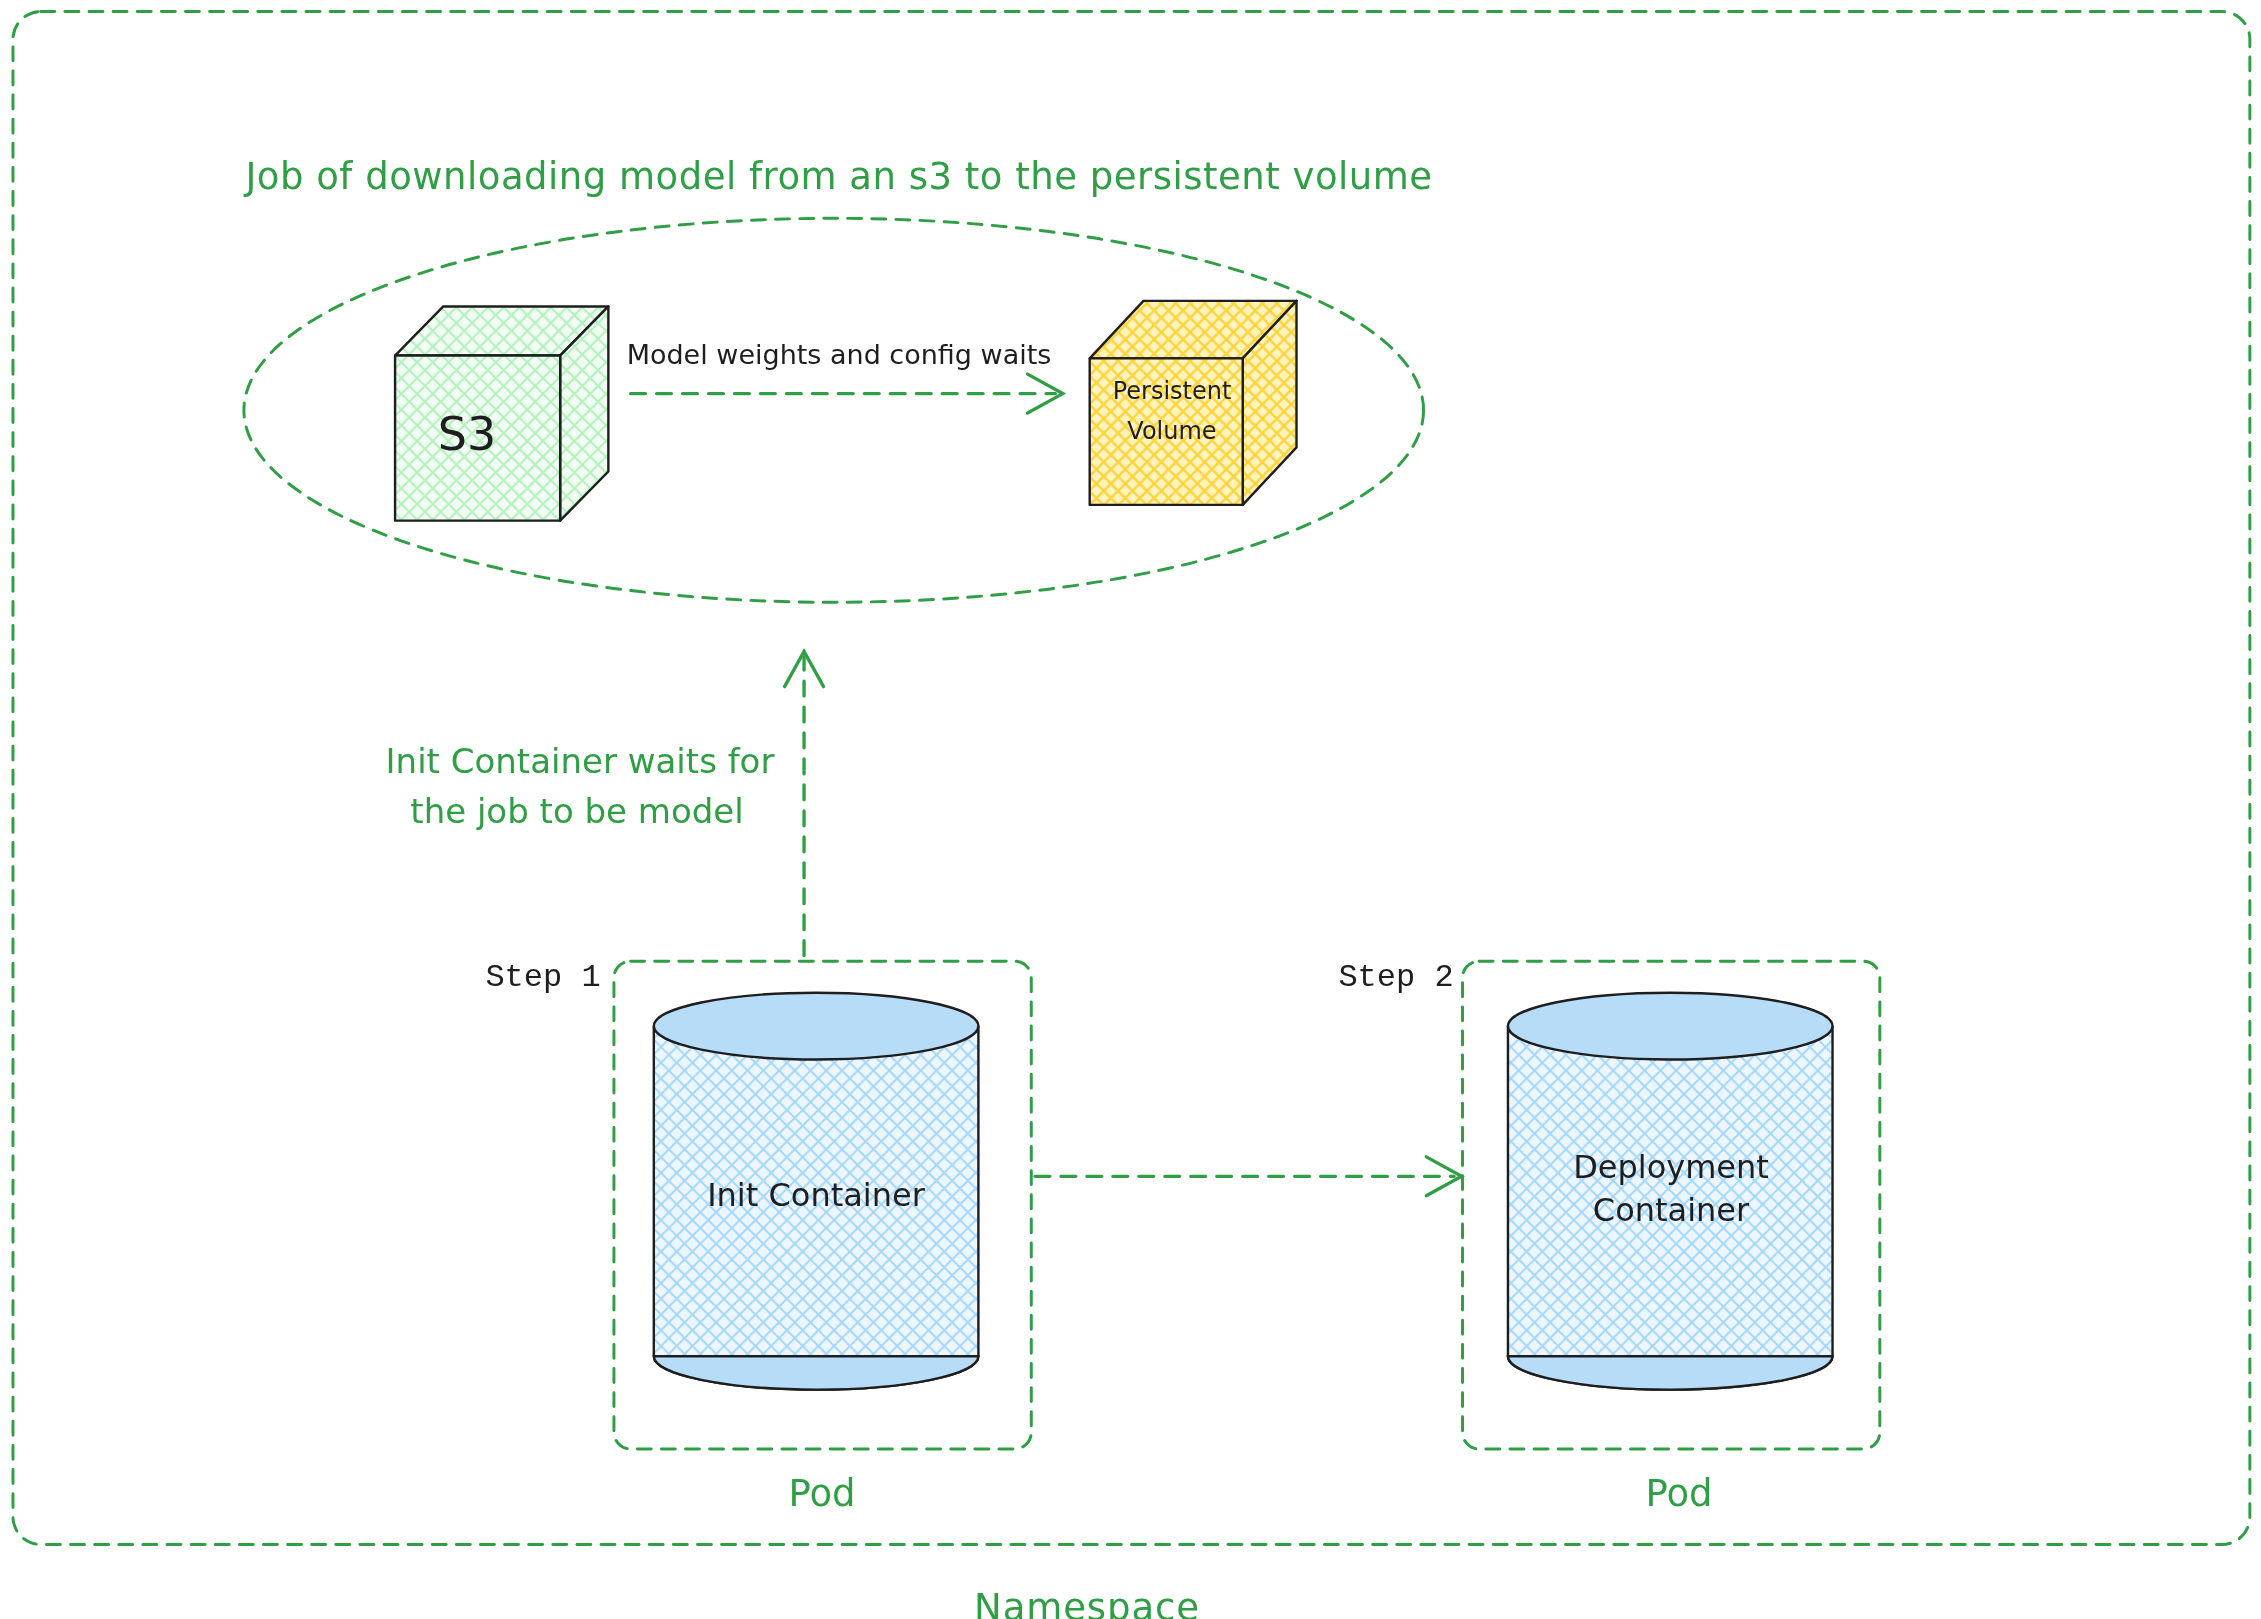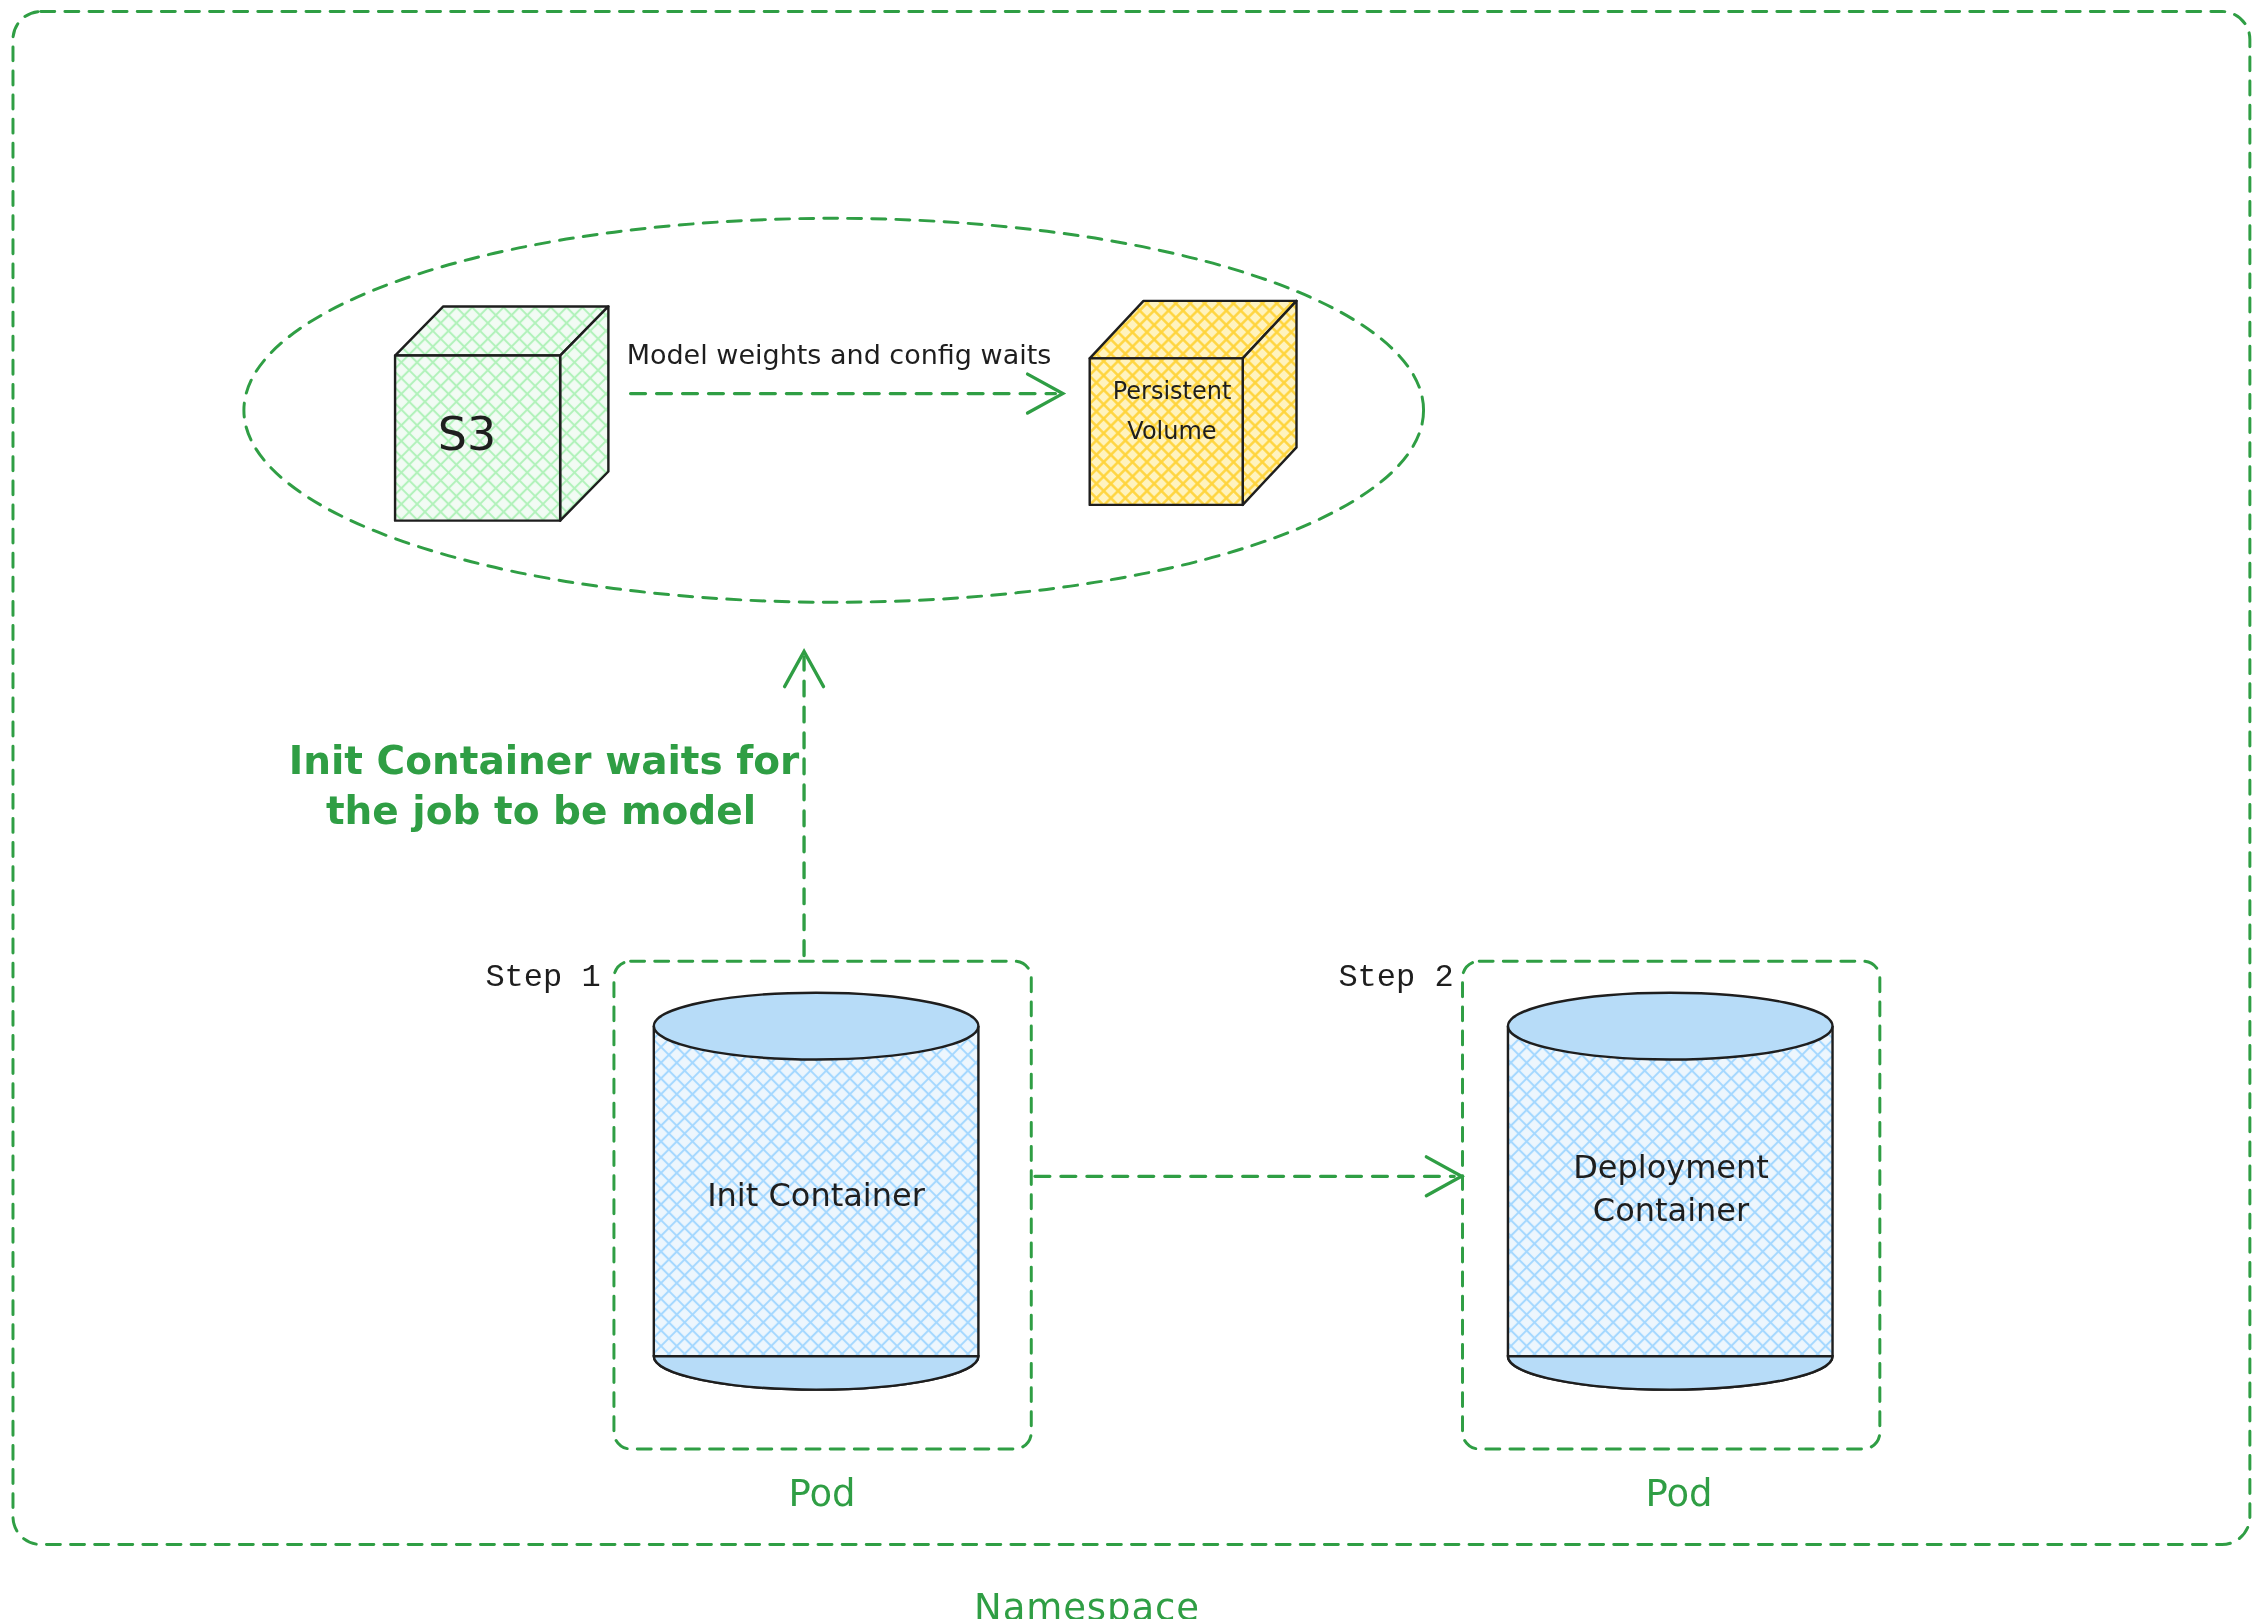--- a/index.html
+++ b/index.html
@@ -11,21 +11,21 @@
     overflow:hidden;
   }
   #shapes{position:absolute;left:0;top:0;width:2261px;height:1620px;}
   .lbl{position:absolute;white-space:nowrap;transform:translate(-50%,-50%);text-align:center;}
   .txt-green{color:#2f9e44;}
   .txt-black{color:#1e1e1e;}
   .title{font-size:37px;font-weight:500;letter-spacing:0.5px;}
   .arrow-note{font-size:27px;}
   .cube-lbl{font-size:46px;}
   .pv-lbl{font-size:24px;line-height:41px;}
-  .wait-note{font-size:39px;line-height:52px;font-weight:700;}
+  .wait-note{font-size:34px;line-height:52px;font-weight:400;margin-left:36px;}
   .step-lbl{font-size:32px;font-family:Liberation Mono, monospace;}
   .cyl-lbl{font-size:32px;line-height:43px;}
   .pod-lbl{font-size:37px;font-weight:500;}
   .ns-lbl{font-size:37px;font-weight:500;letter-spacing:0.9px;}
 </style>
 </head>
 <body>
 
 <div id="stage">
 
@@ -89,20 +89,21 @@
 
     <rect x="1577" y="1036" width="450" height="526" rx="18" fill="none" stroke="#2f9e44" stroke-width="3.2" stroke-dasharray="15 11" stroke-linecap="round"></rect>
 
     <g stroke="#1e1e1e" stroke-width="2.6">
       <path d="M1626 1106 L1626 1462 A175 36 0 0 0 1976 1462 L1976 1106" fill="url(#crossBlue)"></path>
       <path d="M1626 1462 A175 36 0 0 0 1976 1462 Z" fill="#b7dcf8"></path>
       <ellipse cx="1801" cy="1106" rx="175" ry="36" fill="#b7dcf8"></ellipse>
     </g>
   </svg>
 
+  <div class="lbl txt-green title" style="left:839px;top:176px;">Job of downloading model from an s3 to the persistent volume</div>
 
   <div class="lbl txt-black cube-lbl" style="left:467px;top:434px;">S3</div>
 
   <div class="lbl txt-black arrow-note" style="left:839px;top:354px;">Model weights and config waits</div>
 
   <div class="lbl txt-black pv-lbl" style="left:1172px;top:391px;">Persistent</div>
   <div class="lbl txt-black pv-lbl" style="left:1172px;top:431px;">Volume</div>
 
   <div class="lbl txt-green wait-note" style="left:544px;top:761px;">Init Container waits for</div>
   <div class="lbl txt-green wait-note" style="left:541px;top:811px;">the job to be model</div>

